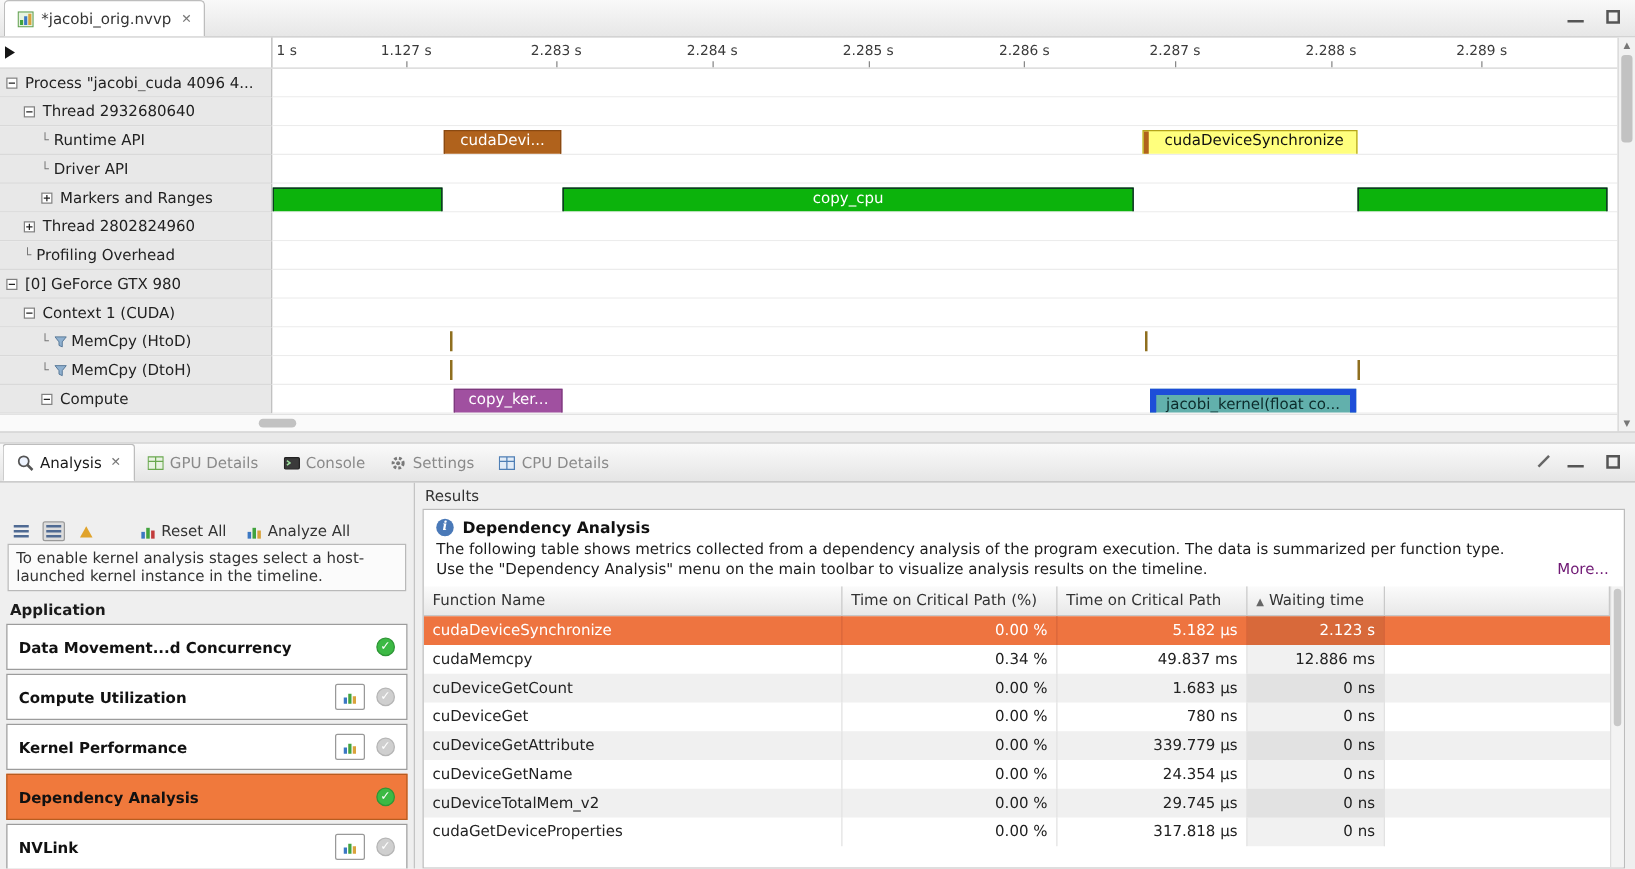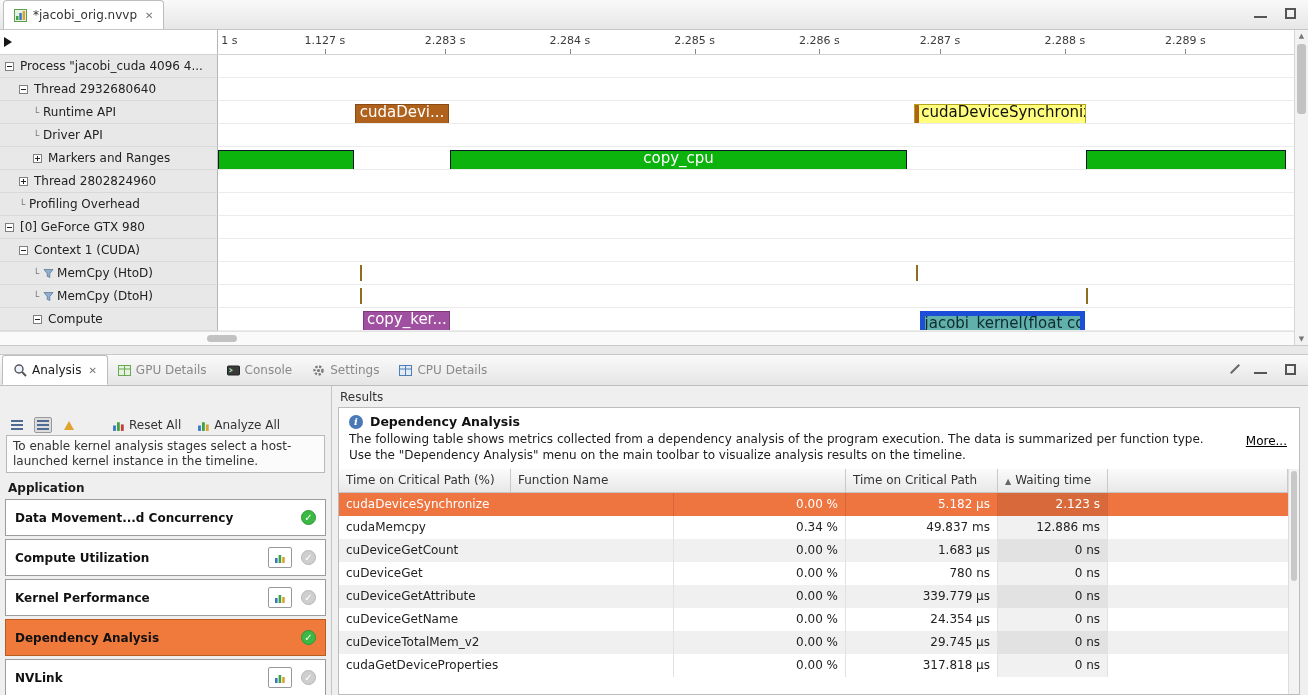--- a/index.html
+++ b/index.html
@@ -34,21 +34,21 @@
   .tree-cell.lvl1 { padding-left:19px; }
   .tree-cell.lvl2 { padding-left:33px; }
   .ebox { position:relative; width:9px; height:9px; border:1px solid #808080; background:#fff; margin-right:6px; flex:none; }
   .ebox::before { content:''; position:absolute; left:1px; right:1px; top:3px; height:1px; background:#222; }
   .ebox.plus::after { content:''; position:absolute; top:1px; bottom:1px; left:3px; width:1px; background:#222; }
   .leaf { color:#777; font-size:10px; margin-right:4px; flex:none; }
   .tree-label { overflow:hidden; text-overflow:ellipsis; }
   .funnel { margin-right:3px; flex:none; }
 
   .track { flex:1; position:relative; background:#fff; border-bottom:1px solid #ececec; overflow:hidden; }
-  .bar { position:absolute; top:3px; height:32px; line-height:15px; font-size:15px; text-align:center; overflow:hidden; white-space:nowrap; }
+  .bar { position:absolute; top:3px; height:32px; line-height:15px; font-size:12px; text-align:center; overflow:hidden; white-space:nowrap; }
   .range-green { background:#0cb30c; border:1px solid #0f172a; color:#fff; }
   .api-brown { background:#b0621c; border:1px solid #8a4a12; color:#fff; }
   .sync { background:#ffff7d; border:1px solid #b3a41b; color:#111; padding-left:6px; }
   .sync::before { content:''; position:absolute; left:0; top:0; bottom:0; width:4px; background:#b0621c; }
   .kernel-purple { background:#a050a0; border:1px solid #7d3a7d; color:#fff; }
   .kernel-teal { background:#62b0ac; border:5px solid #1d4ed8; color:#0c2b2b; }
   .memcpy-mark { position:absolute; top:3px; height:16px; width:2px; background:#8f6f1f; }
 
   .hscroll { height:14px; background:#fafafa; border-top:1px solid #e2e2e2; position:relative; }
   .hthumb { position:absolute; left:16%; top:3px; width:30px; height:7px; border-radius:4px; background:#c2c2c2; }
@@ -86,21 +86,21 @@
   .chart-btn { width:24px; height:21px; border:1px solid #999; background:#fff; border-radius:2px; display:flex; align-items:center; justify-content:center; margin-right:9px; flex:none; cursor:pointer; }
   .check { width:15px; height:15px; border-radius:50%; background:#3cb944; border:1px solid #2e9636; color:#fff; font-size:10px; line-height:14px; text-align:center; flex:none; }
   .check.gray { background:#cfcfcf; border-color:#b5b5b5; }
 
   .results-panel { flex:1; display:flex; flex-direction:column; padding:2px 8px 0 6px; overflow:hidden; }
   .results-label { padding:2px 0 3px 2px; color:#333; }
   .results-box { flex:1; border:1px solid #bcbcbc; background:#fff; display:flex; flex-direction:column; overflow:hidden; position:relative; }
   .res-header { display:flex; align-items:center; gap:7px; padding:6px 10px 3px; font-size:12.5px; font-weight:bold; color:#111; }
   .info-icon { width:14px; height:14px; border-radius:50%; background:#4a79b8; color:#fff; font-size:10px; font-weight:bold; font-style:italic; line-height:14px; text-align:center; flex:none; font-family:"DejaVu Serif",serif; }
   .res-desc { position:relative; padding:0 80px 6px 10px; line-height:1.3; color:#1c1c1c; }
-  .more-link { position:absolute; right:12px; bottom:20px; color:#000000; text-decoration:underline; cursor:pointer; }
+  .more-link { position:absolute; right:12px; bottom:6px; color:#701a75; cursor:pointer; }
 
   .res-body { flex:1; position:relative; overflow:hidden; }
   .res-table { margin-right:11px; }
   .t-row { display:flex; height:23px; line-height:22px; }
   .t-row.body:nth-child(even) { background:#f0f0f0; }
   .t-cell { padding:0 7px; border-right:1px solid #e2e2e2; overflow:hidden; white-space:nowrap; }
   .c0 { width:335px; flex:none; }
   .c1 { width:172px; flex:none; }
   .c2 { width:152px; flex:none; }
   .c3 { width:110px; flex:none; }
@@ -434,22 +434,22 @@
             <span class="info-icon">i</span>
             <span>Dependency Analysis</span>
           </div>
           <div class="res-desc">
             <span>The following table shows metrics collected from a dependency analysis of the program execution. The data is summarized per function type. Use the "Dependency Analysis" menu on the main toolbar to visualize analysis results on the timeline.</span>
             <span class="more-link">More...</span>
           </div>
           <div class="res-body">
             <div class="res-table">
                 <div class="t-row t-head">
+                  <div class="t-cell c0">Function Name</div>
                   <div class="t-cell c1">Time on Critical Path (%)</div>
-                  <div class="t-cell c0">Function Name</div>
                   <div class="t-cell c2">Time on Critical Path</div>
                   <div class="t-cell c3"><span class="sort-arrow">▲</span>Waiting time</div>
                   <div class="t-cell c4"></div>
                 </div>
                 <div class="t-row body selected">
                   <div class="t-cell c0">cudaDeviceSynchronize</div>
                   <div class="t-cell c1 num">0.00 %</div>
                   <div class="t-cell c2 num">5.182 µs</div>
                   <div class="t-cell c3 num">2.123 s</div>
                   <div class="t-cell c4"></div>

